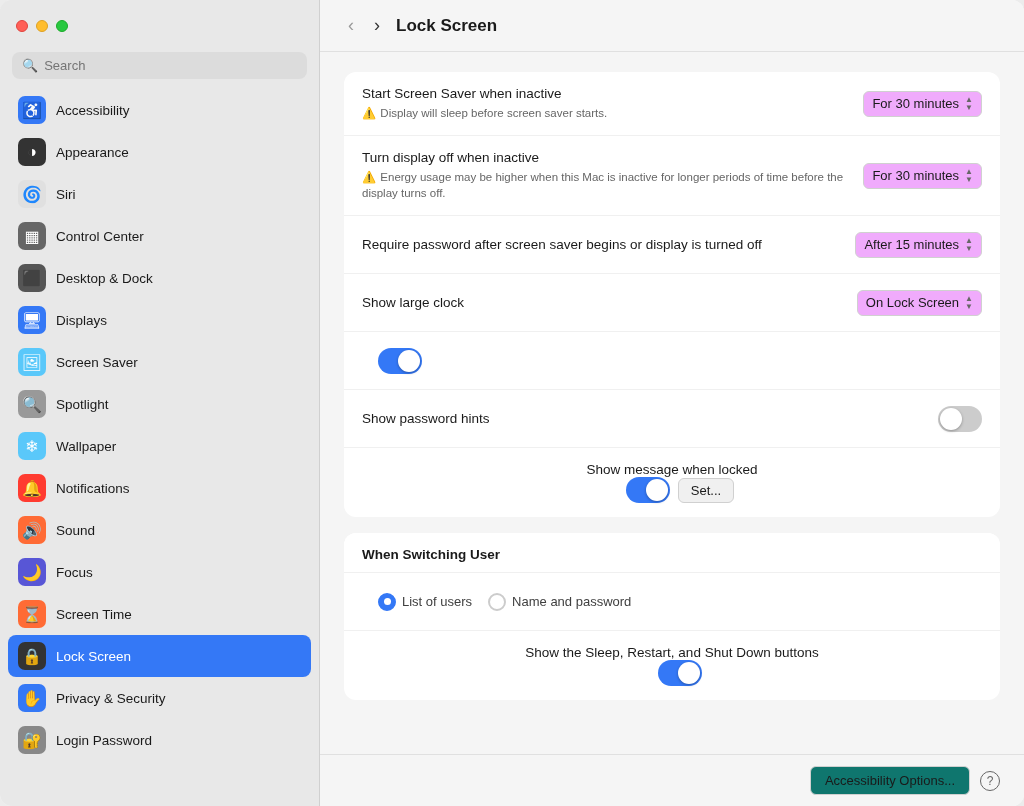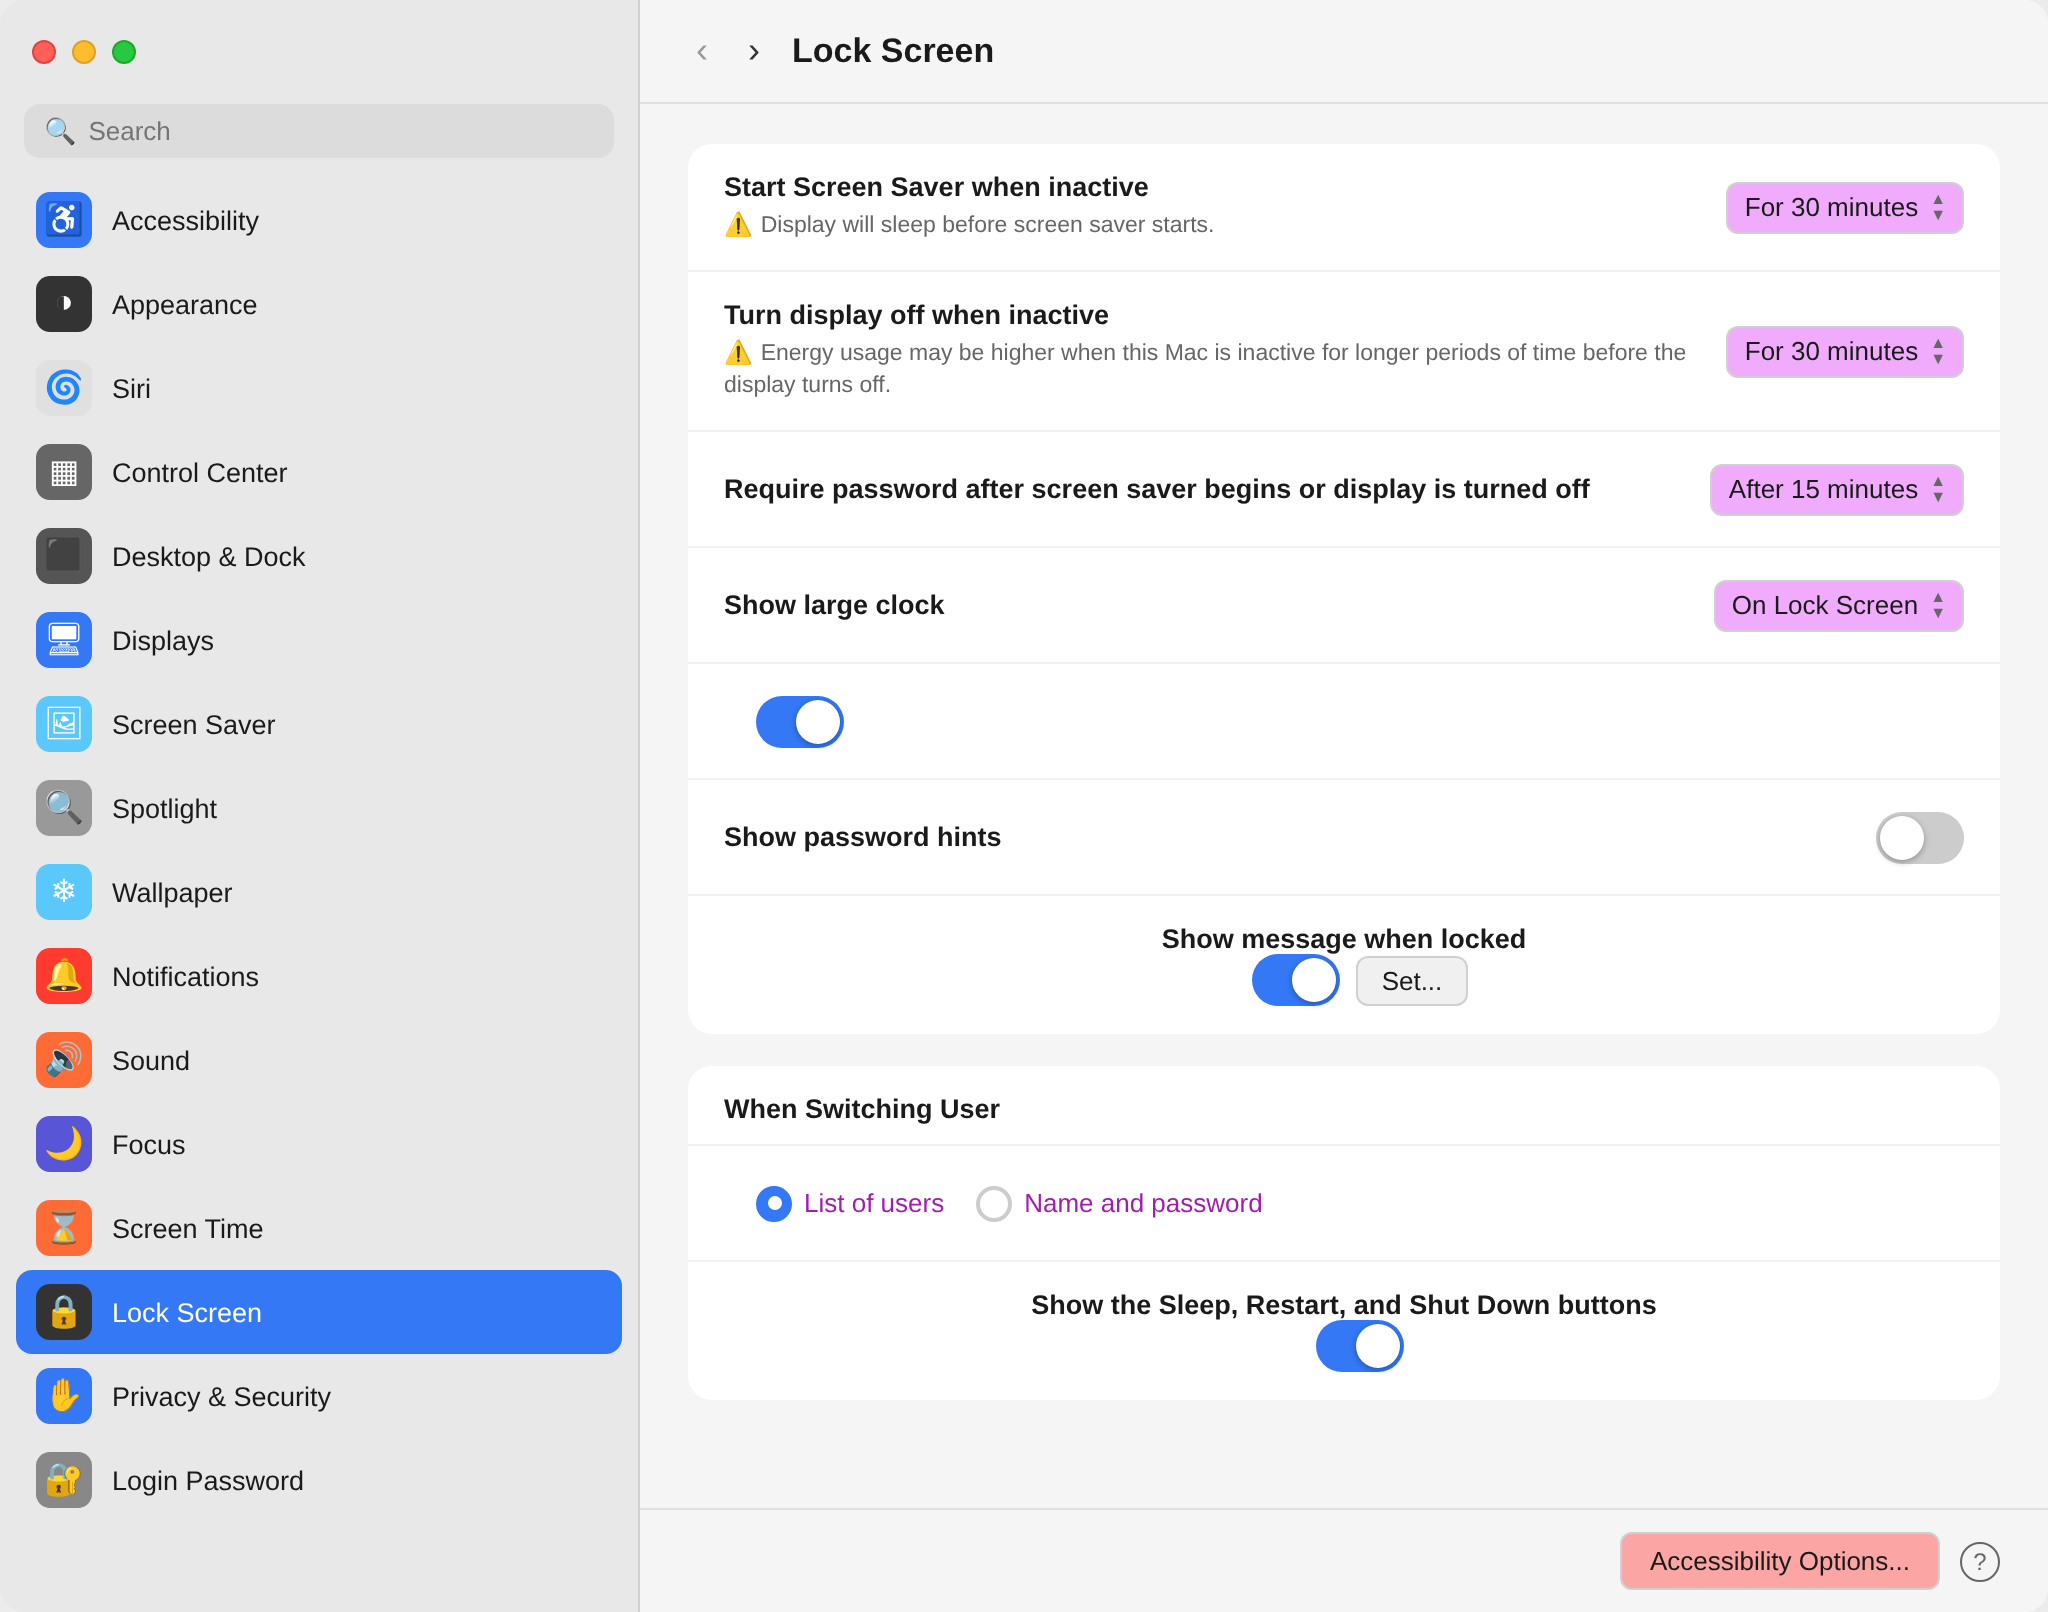--- a/index.html
+++ b/index.html
@@ -169,21 +169,21 @@
       flex-direction: column;
     }
 
     .settings-row-left {
       flex: 1;
     }
 
     .settings-row-title {
       font-size: 13.5px;
       color: #1a1a1a;
-      font-weight: 700;
+      font-weight: 400;
     }
 
     .settings-row-subtitle {
       font-size: 11.5px;
       color: #666;
       margin-top: 4px;
       line-height: 1.4;
     }
 
     .warning-icon {
@@ -270,21 +270,21 @@
       display: flex;
       align-items: center;
       gap: 16px;
     }
 
     .radio-option {
       display: flex;
       align-items: center;
       gap: 6px;
       font-size: 13px;
-      color: #a21caf;
+      color: #404040;
       cursor: pointer;
     }
 
     .radio-circle {
       width: 18px;
       height: 18px;
       border-radius: 50%;
       border: 2px solid #ccc;
       display: flex;
       align-items: center;
@@ -308,21 +308,21 @@
       display: flex;
       align-items: center;
       justify-content: flex-end;
       padding: 0 24px;
       gap: 10px;
       border-top: 1px solid #e0e0e0;
       background: #f5f5f5;
     }
 
     .accessibility-btn {
-      background: #fca5a5;
+      background: #0f766e;
       border: 1px solid #d0d0d0;
       border-radius: 6px;
       padding: 6px 14px;
       font-size: 13px;
       color: #1a1a1a;
       cursor: pointer;
     }
 
     .help-btn {
       width: 20px;

